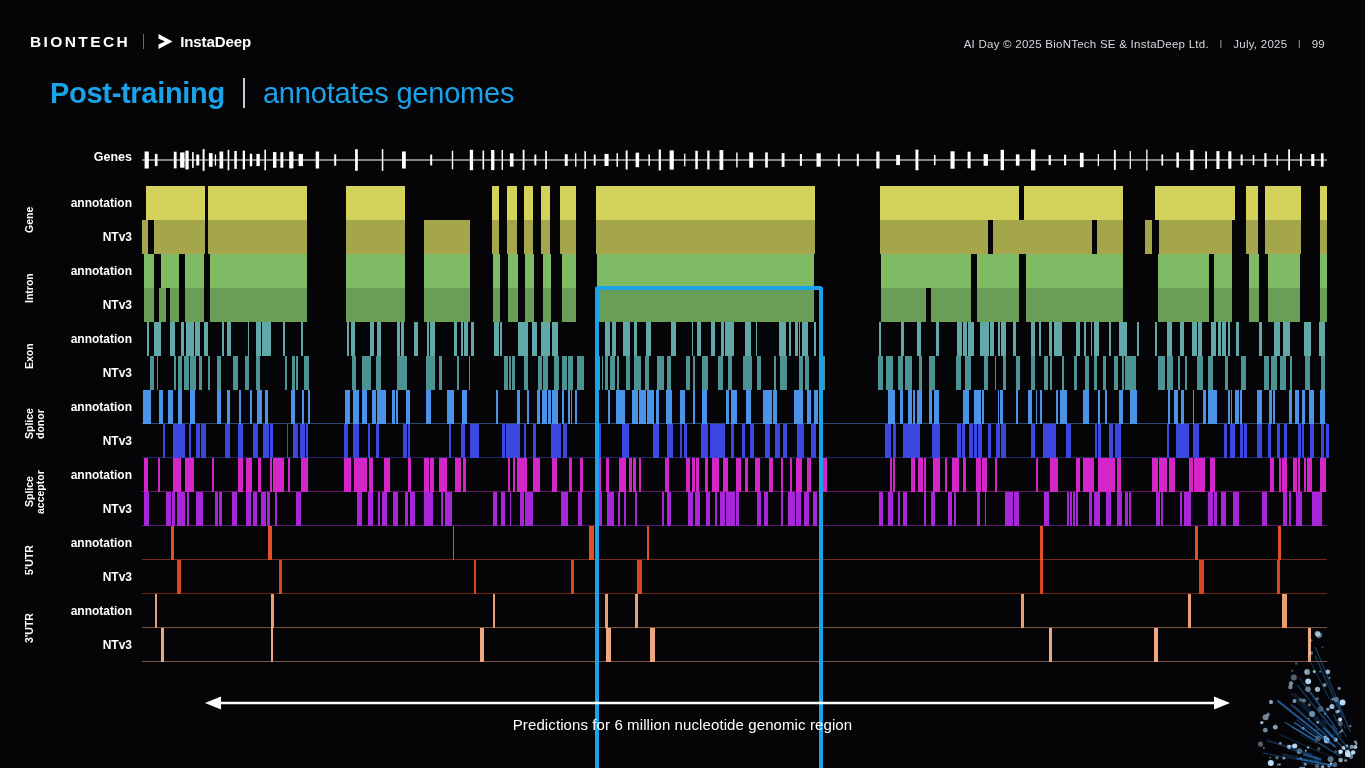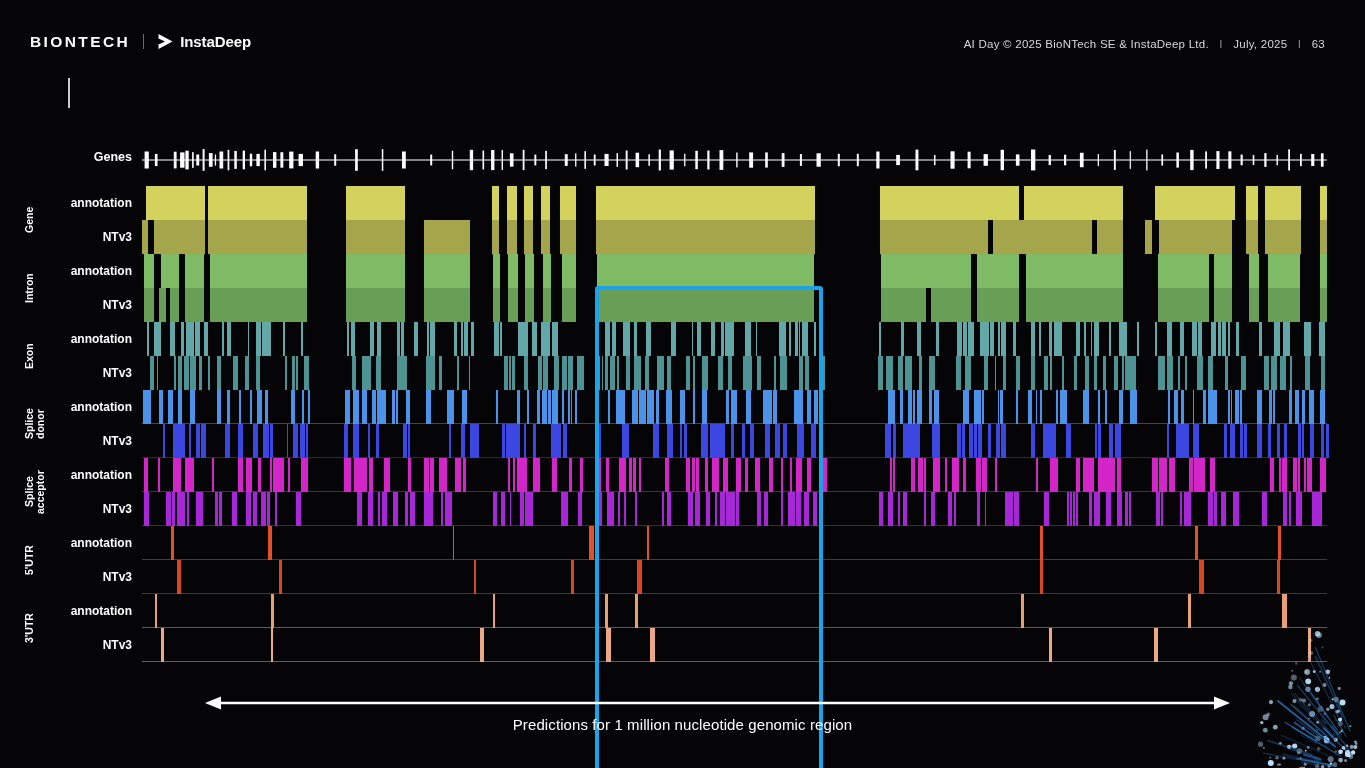--- a/index.html
+++ b/index.html
@@ -126,26 +126,28 @@
         <path d="M1.5 1 L15.5 8.5 L1.5 16 L1.5 11.5 L8 8.5 L1.5 5.5 Z" fill="#ffffff"></path>
       </svg>
       <span id="instadeep-logo">InstaDeep</span>
     </span>
   </div>
   <div id="header-meta">
     <span>AI Day © 2025  BioNTech SE &amp; InstaDeep Ltd.</span>
     <span class="sep">I</span>
     <span>July, 2025</span>
     <span class="sep">I</span>
-    <span>63</span>
+    <span>99</span>
   </div>
 </div>
 
 <div id="title-bar">
+  <span id="title-kicker">Post-training</span>
   <span id="title-pipe"></span>
+  <span class="title-accent">annotates genomes</span>
 </div>
 
 <div id="plot">
   <div id="labels-col">
     <span id="genes-label">Genes</span>
   <span class="group-label" style="top: 46px; height: 68px; white-space: pre-line;">Gene</span>
       <span class="row-label" style="top: 46px;">annotation</span>
       <span class="row-label" style="top: 80px;">NTv3</span>
       <span class="group-label" style="top: 114px; height: 68px; white-space: pre-line;">Intron</span>
       <span class="row-label" style="top: 114px;">annotation</span>
@@ -1266,21 +1268,21 @@
       </div>
     </div>
   <div id="highlight-box"></div>
 </div>
 
 <svg id="axis-arrow" viewBox="0 0 1025 18">
   <line x1="14" y1="9" x2="1011" y2="9" stroke="#ffffff" stroke-width="2.6"></line>
   <path d="M0 9 L16 2.5 L16 15.5 Z" fill="#ffffff"></path>
   <path d="M1025 9 L1009 2.5 L1009 15.5 Z" fill="#ffffff"></path>
 </svg>
-<div id="axis-caption">Predictions for 1 million nucleotide genomic region</div>
+<div id="axis-caption">Predictions for 6 million nucleotide genomic region</div>
 
 <div id="corner-decor">
   <svg width="170" height="168" viewBox="0 0 170 168">
       <circle cx="87.1" cy="195.8" r="1.7" fill="#bfe4ff" opacity="0.99"></circle>
       <circle cx="110.3" cy="179.7" r="1.1" fill="#bfe4ff" opacity="0.38"></circle>
       <circle cx="75.3" cy="157.6" r="0.9" fill="#bfe4ff" opacity="0.53"></circle>
       <circle cx="127.6" cy="166.9" r="1.8" fill="#bfe4ff" opacity="0.67"></circle>
       <circle cx="154.5" cy="155.9" r="1.2" fill="#bfe4ff" opacity="0.73"></circle>
       <circle cx="105.6" cy="99.8" r="1.8" fill="#bfe4ff" opacity="0.42"></circle>
       <circle cx="134.1" cy="165.9" r="1.8" fill="#bfe4ff" opacity="0.61"></circle>

